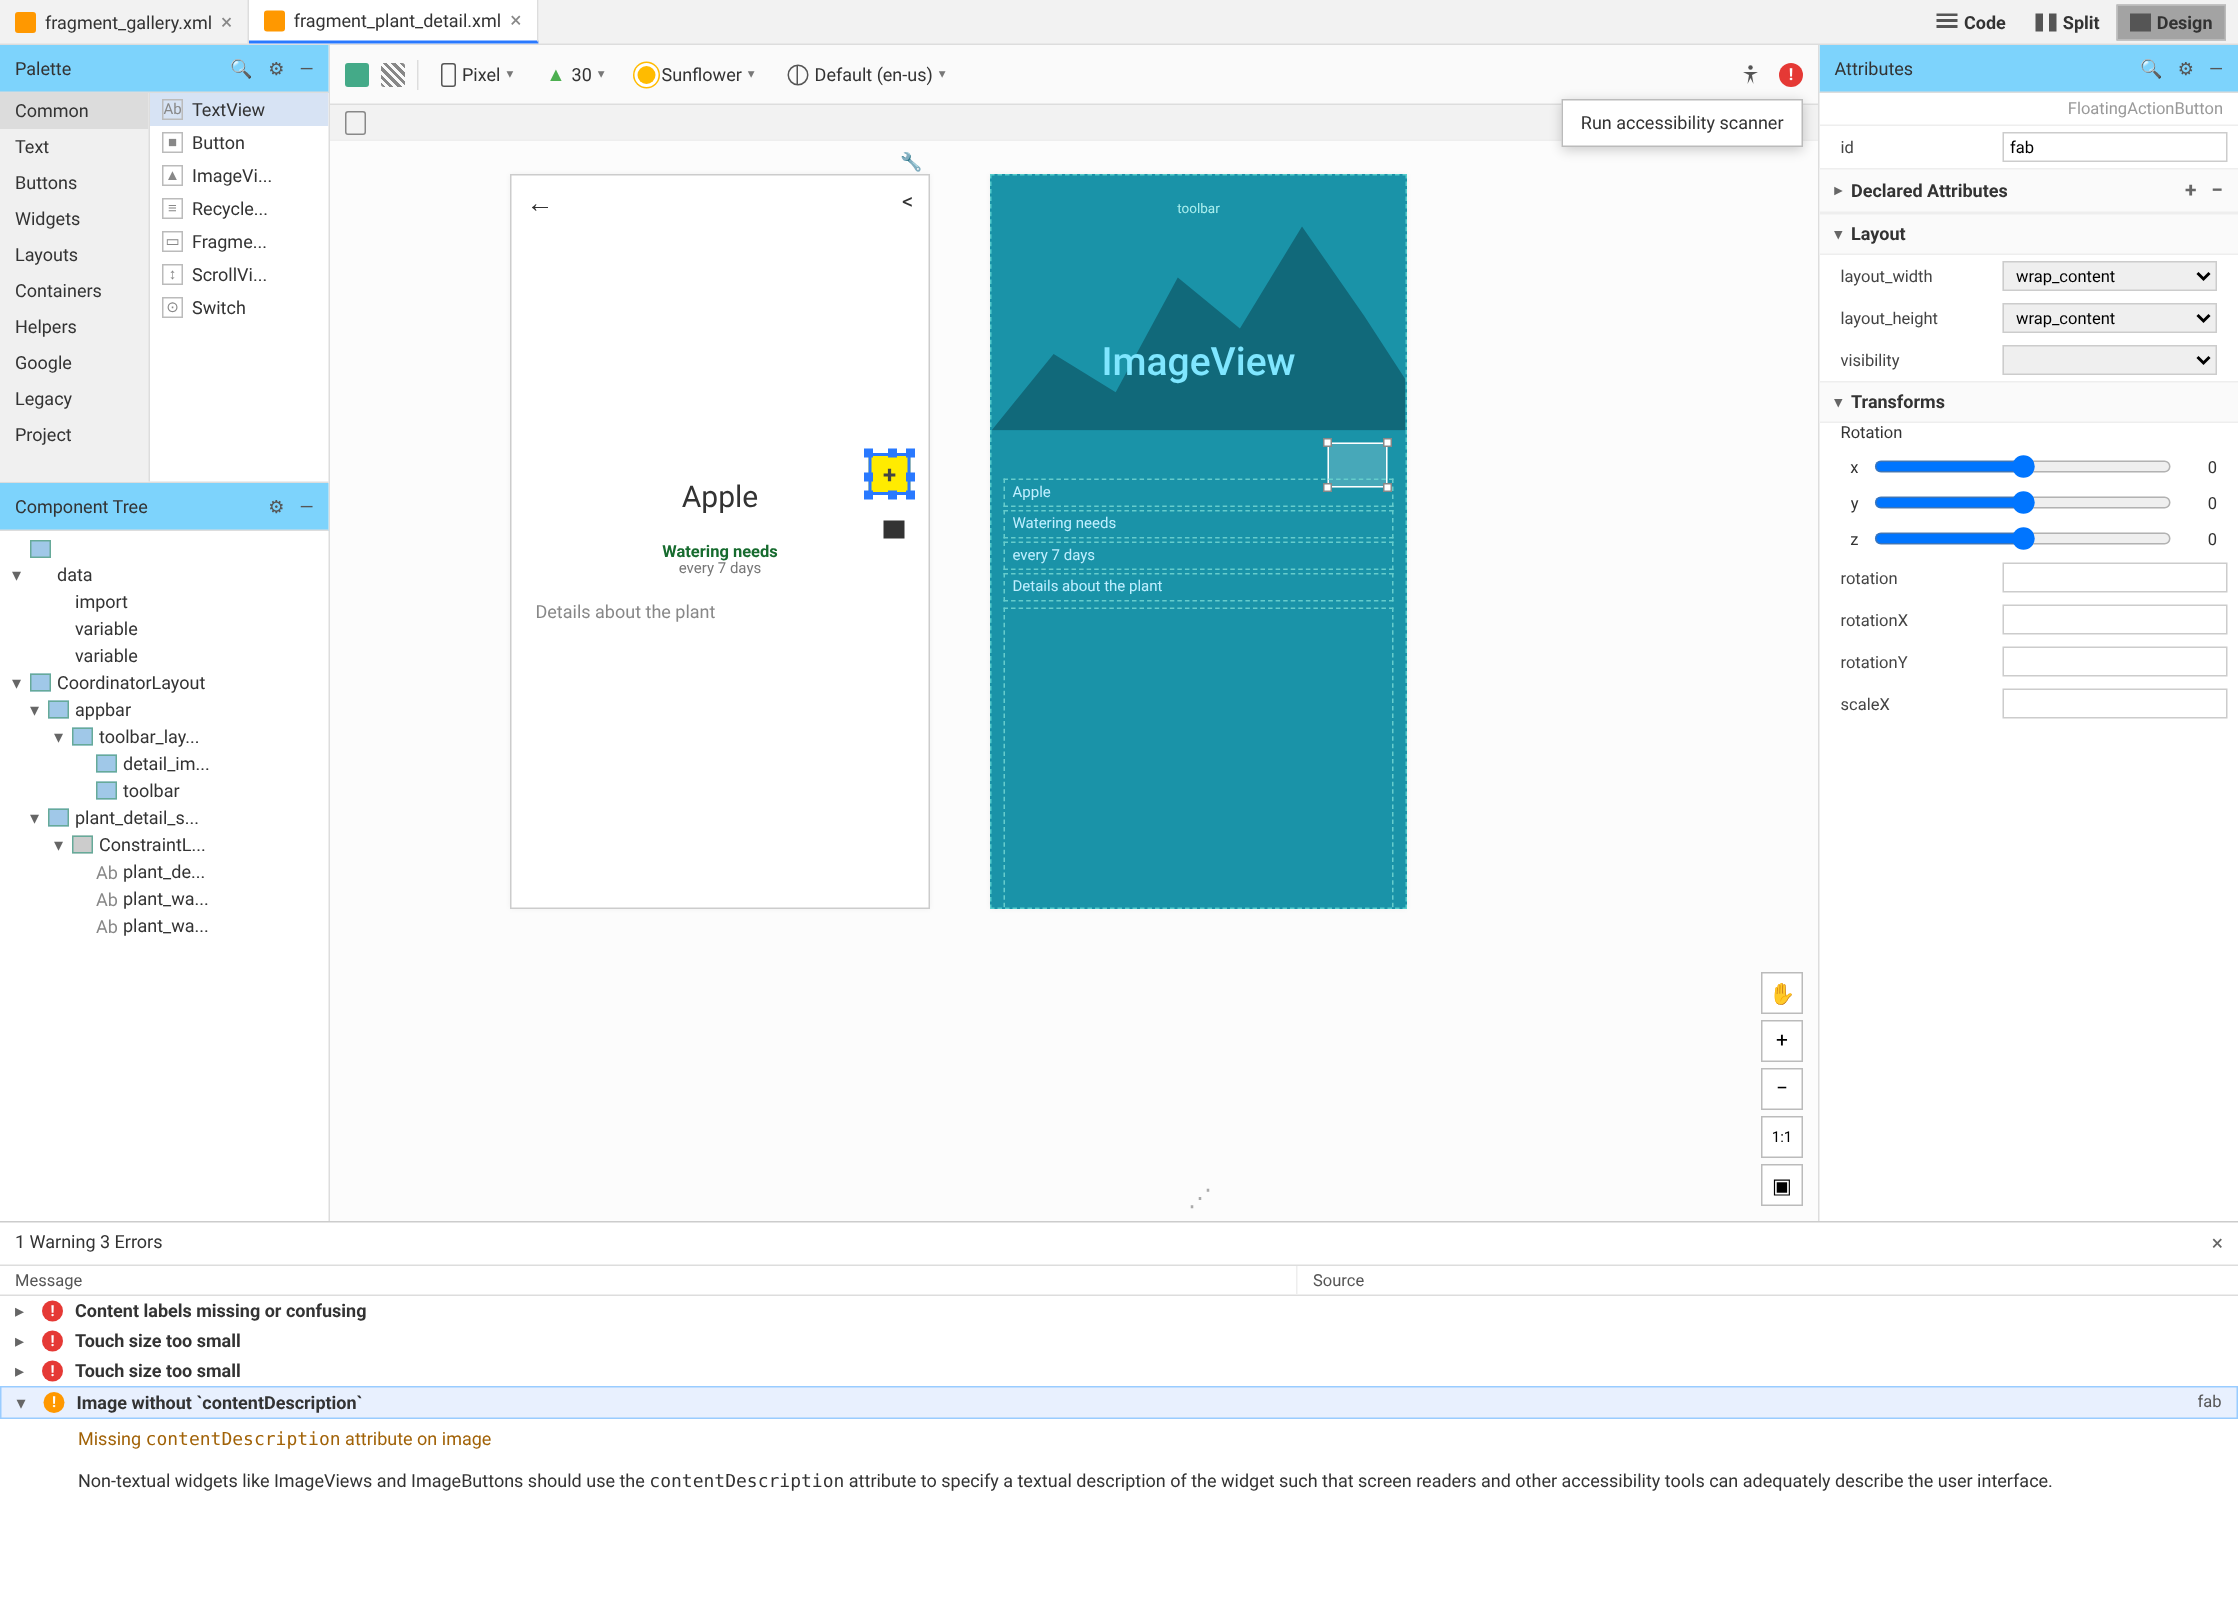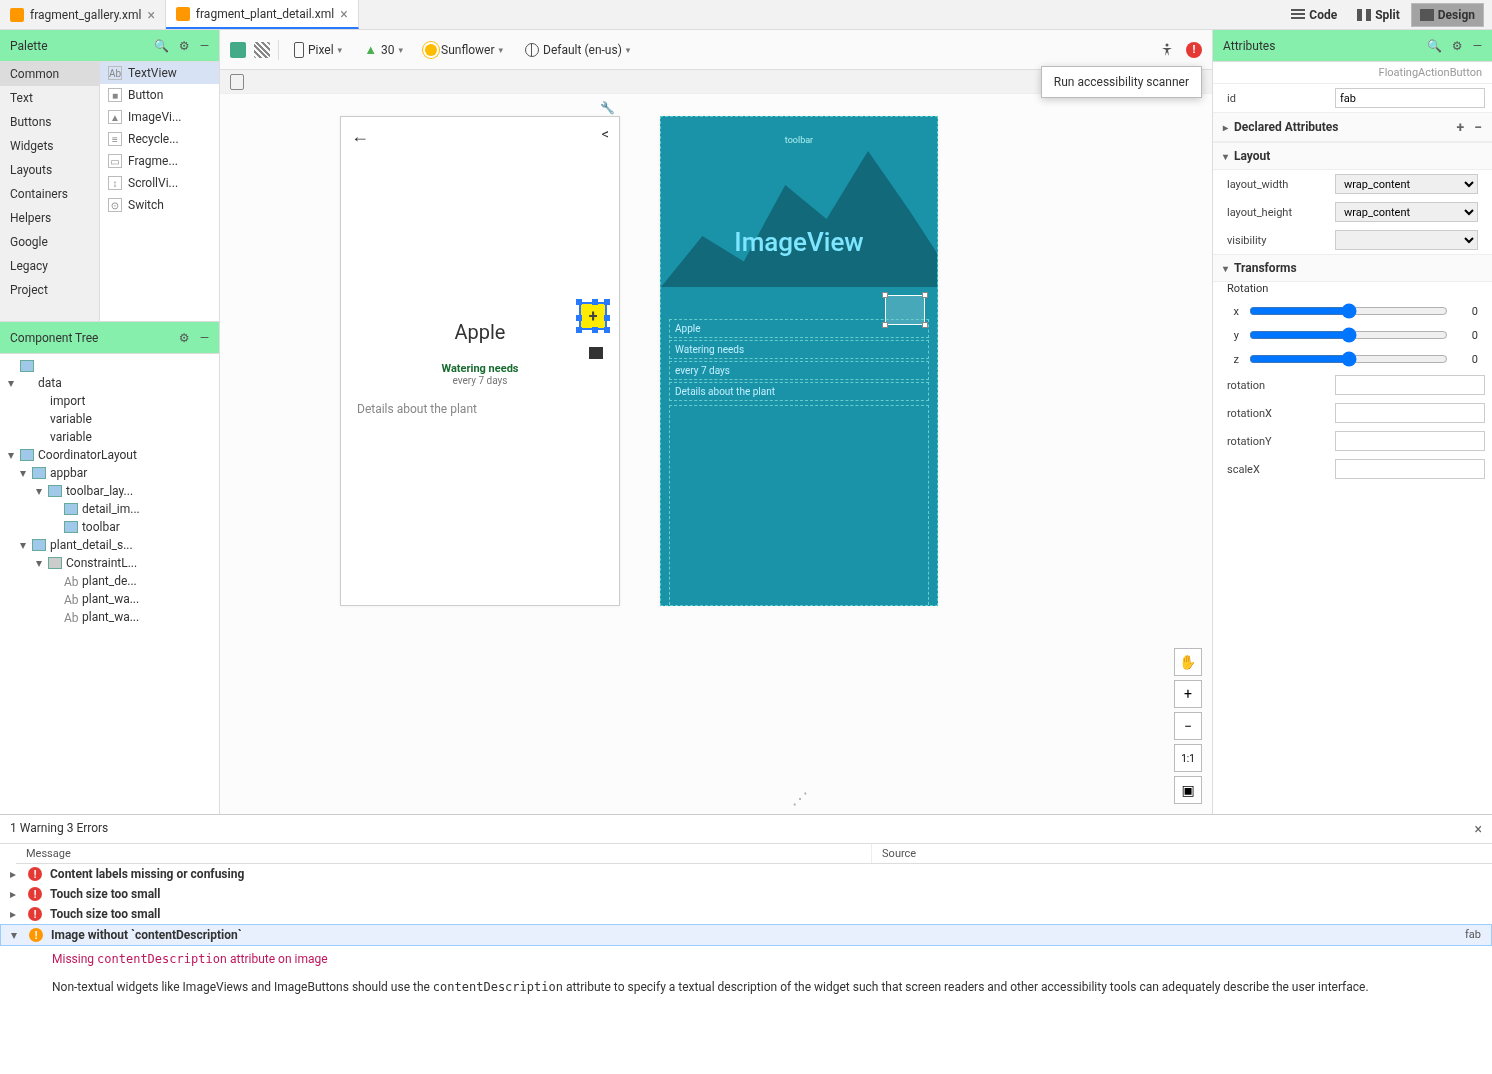--- a/index.html
+++ b/index.html
@@ -21,21 +21,21 @@
 .vm-icon { width: 14px; height: 12px; display: inline-block; }
 .vm-code { background: linear-gradient(#555 0 2px, transparent 2px 4px, #555 4px 6px, transparent 6px 8px, #555 8px 10px, transparent 10px); }
 .vm-split { background: linear-gradient(90deg, #555 0 5px, transparent 5px 9px, #555 9px); }
 .vm-design { background: #555; }
 
 
 .body-row { display: flex; flex: 1; min-height: 0; }
 
 
 .left-col { width: 220px; display: flex; flex-direction: column; border-right: 1px solid #ddd; background: #fff; }
-.panel-header { display: flex; align-items: center; padding: 6px 10px; font-size: 12px; border-bottom: 1px solid #ddd; background: #86efac; height: 32px; }
+.panel-header { display: flex; align-items: center; padding: 6px 10px; font-size: 12px; border-bottom: 1px solid #ddd; background: #7dd3fc; height: 32px; }
 .panel-header .spacer { flex: 1; }
 .panel-header .hicon { margin-left: 10px; color: #555; cursor: pointer; }
 
 .palette-body { display: flex; height: 260px; border-bottom: 1px solid #ddd; }
 .palette-cats { width: 100px; background: #f0f0f0; border-right: 1px solid #ddd; overflow: hidden; }
 .palette-cats div { padding: 5px 10px; cursor: pointer; }
 .palette-cats div.sel { background: #dcdcdc; }
 .palette-items { flex: 1; overflow: hidden; }
 .palette-item { display: flex; align-items: center; gap: 6px; padding: 4px 8px; cursor: pointer; }
 .palette-item.sel { background: #d7e3f4; }
@@ -117,33 +117,33 @@
 .trans-view-box::before { content:''; position:absolute; inset:-6px; border:1px solid #888; }
 .slider-row { display:flex; align-items:center; padding:4px 14px; gap:10px; font-size:11px; }
 .slider-row label { width:12px; text-align:right; }
 .slider-row input[type=range] { flex:1; }
 .slider-row .val { width:20px; text-align:right; }
 
 
 .issues-panel { border-top: 1px solid #ccc; background:#fff; height: 260px; display:flex; flex-direction:column; }
 .issues-title { padding: 6px 10px; border-bottom:1px solid #ddd; font-size:12px; display:flex; }
 .issues-title .close { margin-left:auto; cursor:pointer; font-size:14px; color:#666; }
-.issues-cols { display:flex; border-bottom:1px solid #ddd; font-size:11px; color:#555;margin-left:16px; }
+.issues-cols { display:flex; border-bottom:1px solid #ddd; font-size:11px; color:#555; }
 .issues-cols div { padding:3px 10px; }
 .issues-cols .msg { flex: 0 0 58%; border-right:1px solid #eee; }
 .issues-list { flex:1; overflow:auto; font-size:12px; }
 .issue-row { display:flex; padding: 3px 10px; align-items:flex-start; gap:8px; }
 .issue-row.selected { background: #e8f0fe; border:1px solid #9cf; }
 .issue-tw { width:10px; color:#666; }
 .issue-ic { width:14px; height:14px; border-radius:50%; display:flex; align-items:center; justify-content:center; font-size:10px; color:#fff; font-weight:bold; flex-shrink:0; }
 .issue-ic.err { background:#e53935; }
 .issue-ic.warn { background:#ff9800; }
 .issue-msg { font-weight:bold; }
 .issue-detail-block { padding: 4px 10px 12px 52px; font-size:12px; line-height:1.5; }
-.issue-detail-block .sub { margin-bottom: 10px; color:#be185d; }
+.issue-detail-block .sub { margin-bottom: 10px; color:#a16207; }
 .issue-detail-block .mono { font-family: monospace; }
 </style>
 </head>
 <body>
 
 <div class="root">
 
   <div class="tabs-bar">
     <div class="tab">
       <span class="tab-icon"></span>

